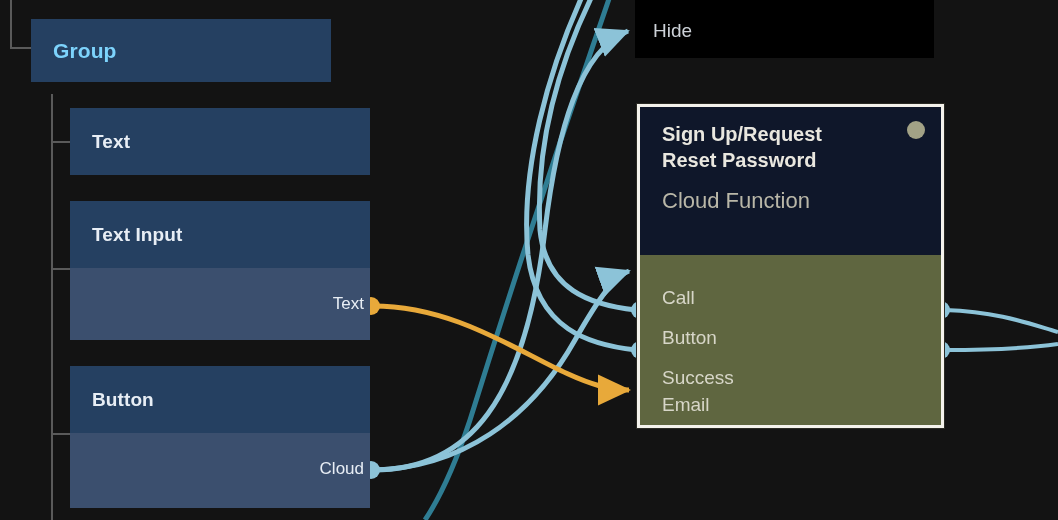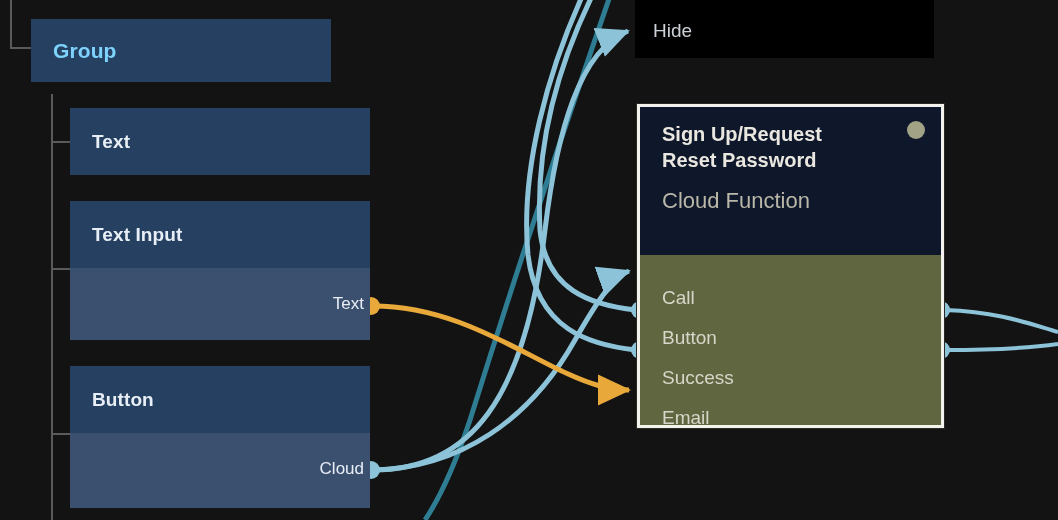--- a/index.html
+++ b/index.html
@@ -167,17 +167,17 @@
     <div class="ghead" style="height:124px;">
       <div class="gtitle">Sign Up/Request
 Reset Password</div>
       <div class="gsub">Cloud Function</div>
       <div class="statusdot"></div>
     </div>
     <div class="gports" style="height:194px;">
       <div class="gport" style="top:43px;">Call</div>
       <div class="gport" style="top:83px;">Button</div>
       <div class="gport" style="top:123px;">Success</div>
-      <div class="gport" style="top:163px;">Email</div>
+      <div class="gport" style="top:150px;">Email</div>
     </div>
   </div>
 
 </div>
 
 </body></html>

